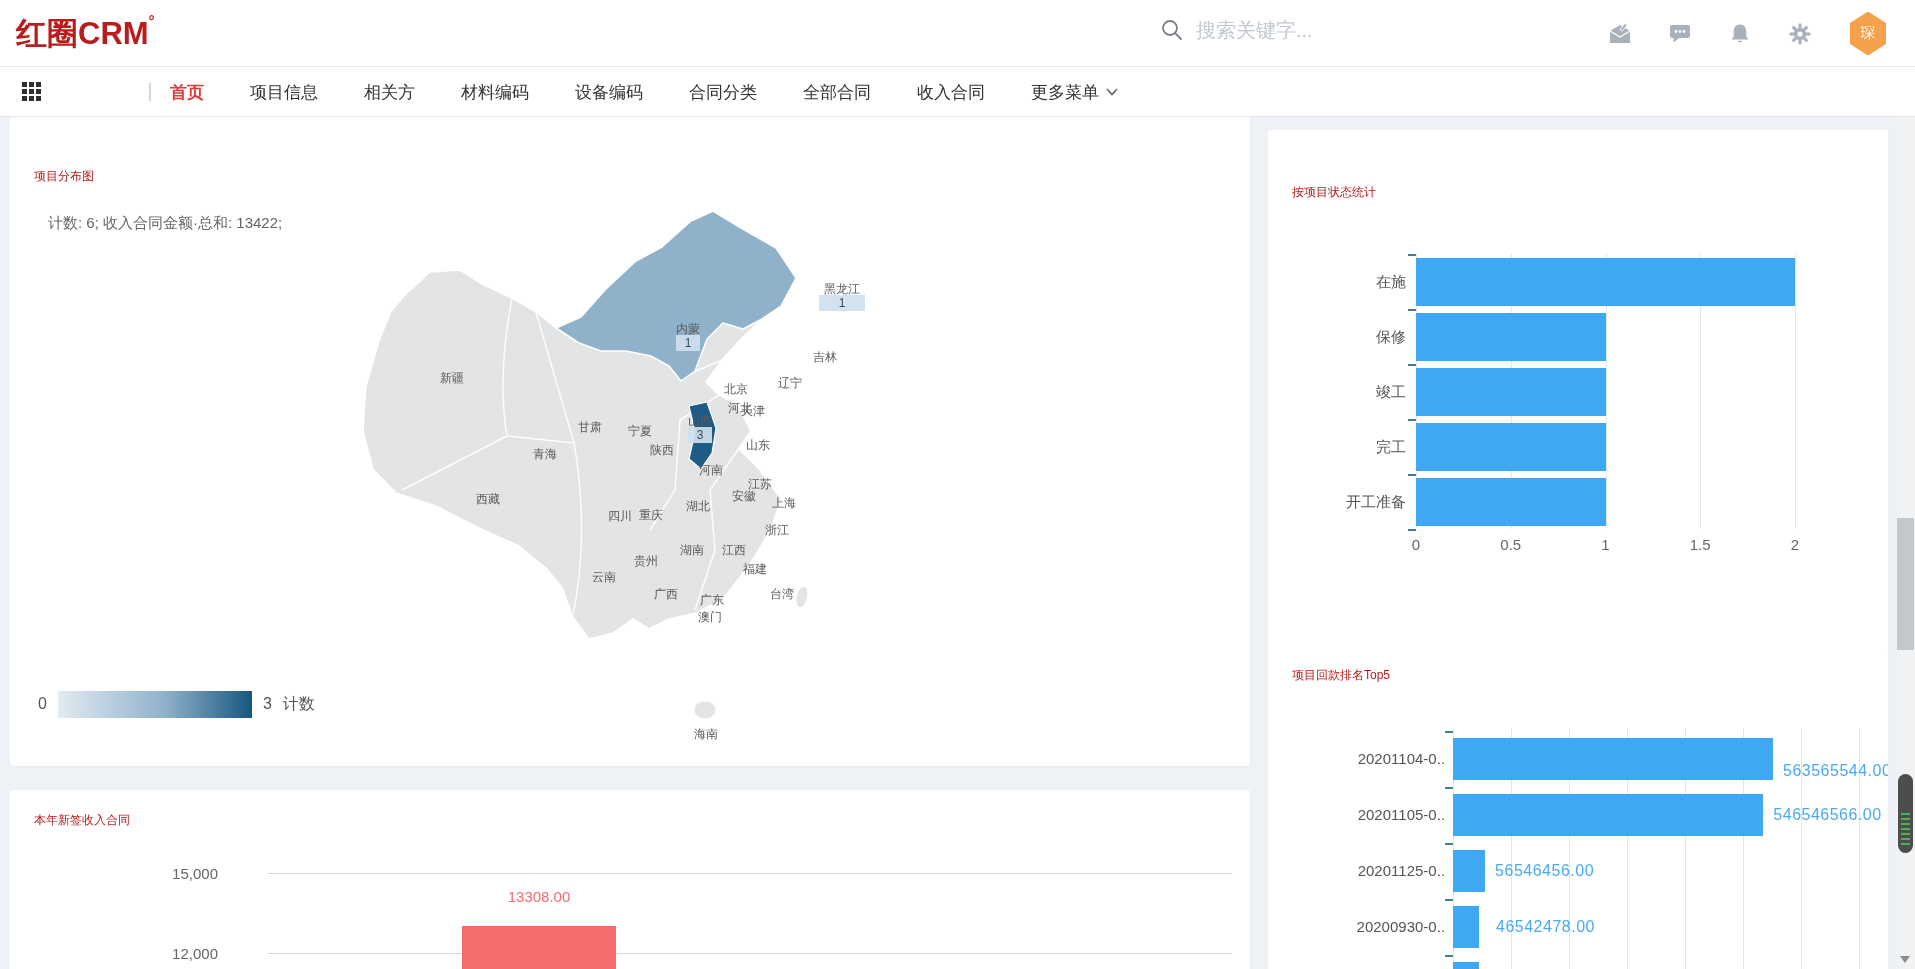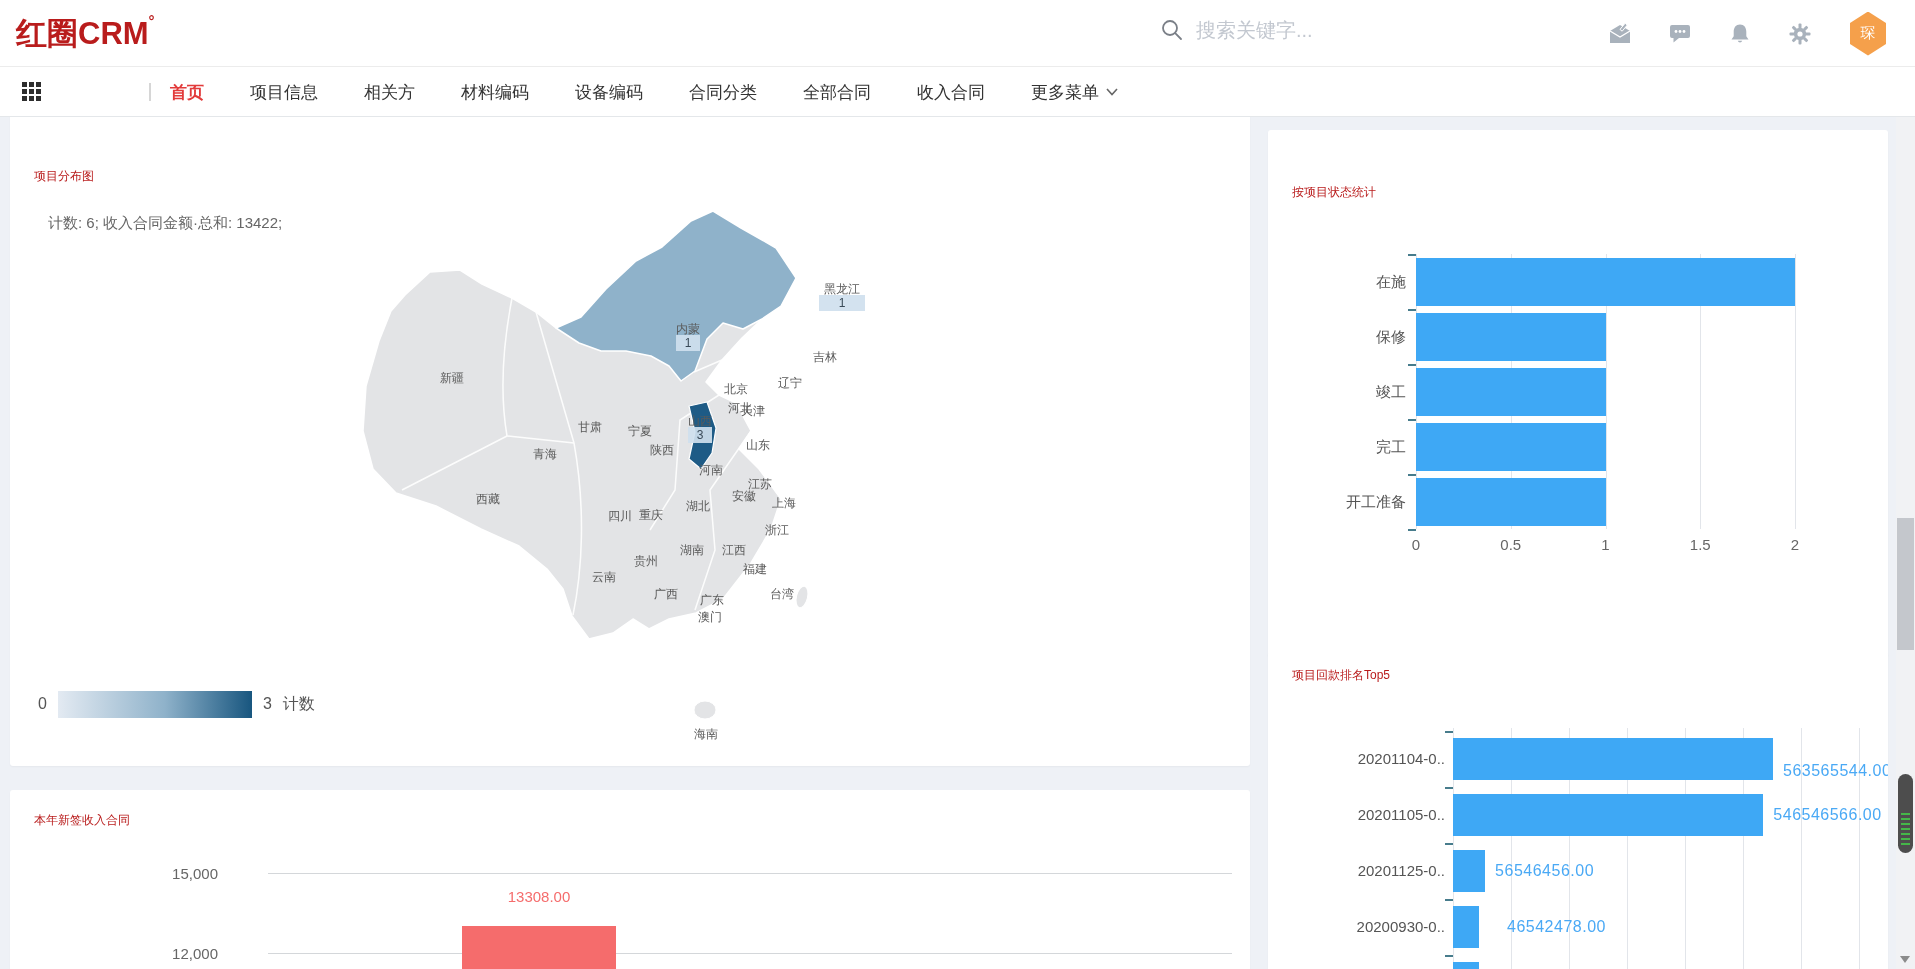--- a/index.html
+++ b/index.html
@@ -302,21 +302,21 @@
         <div class="bar-blue" style="left: 185px; top: 86px; width: 320px; height: 42px;"></div>
         <div class="val-blue" style="left: 515px; top: 98px; line-height: 42px;">563565544.00</div>
         <div class="cat-label" style="left: 37px; top: 142px; width: 140px; line-height: 42px;">20201105-0..</div>
         <div class="bar-blue" style="left: 185px; top: 142px; width: 310.336px; height: 42px;"></div>
         <div class="val-blue" style="left: 505.336px; top: 142px; line-height: 42px;">546546566.00</div>
         <div class="cat-label" style="left: 37px; top: 198px; width: 140px; line-height: 42px;">20201125-0..</div>
         <div class="bar-blue" style="left: 185px; top: 198px; width: 32.1078px; height: 42px;"></div>
         <div class="val-blue" style="left: 227.108px; top: 198px; line-height: 42px;">56546456.00</div>
         <div class="cat-label" style="left: 37px; top: 254px; width: 140px; line-height: 42px;">20200930-0..</div>
         <div class="bar-blue" style="left: 185px; top: 254px; width: 26.4274px; height: 42px;"></div>
-        <div class="val-blue" style="left: 239px; top: 254px; line-height: 42px;">46542478.00</div>
+        <div class="val-blue" style="left: 228px; top: 254px; line-height: 42px;">46542478.00</div>
         <div class="bar-blue" style="left: 185px; top: 310px; width: 25.5516px; height: 42px;"></div>
       </div>
   </div>
 
   <div class="card" id="contract-card">
     <div class="card-title">本年新签收入合同</div>
     <div class="num-label" style="left:118px; top:75px; width:90px; text-align:right;">15,000</div>
     <div class="hline" style="left:258px; top:83px; width:964px;"></div>
     <div class="num-label" style="left:118px; top:155px; width:90px; text-align:right;">12,000</div>
     <div class="hline" style="left:258px; top:163px; width:964px;"></div>

